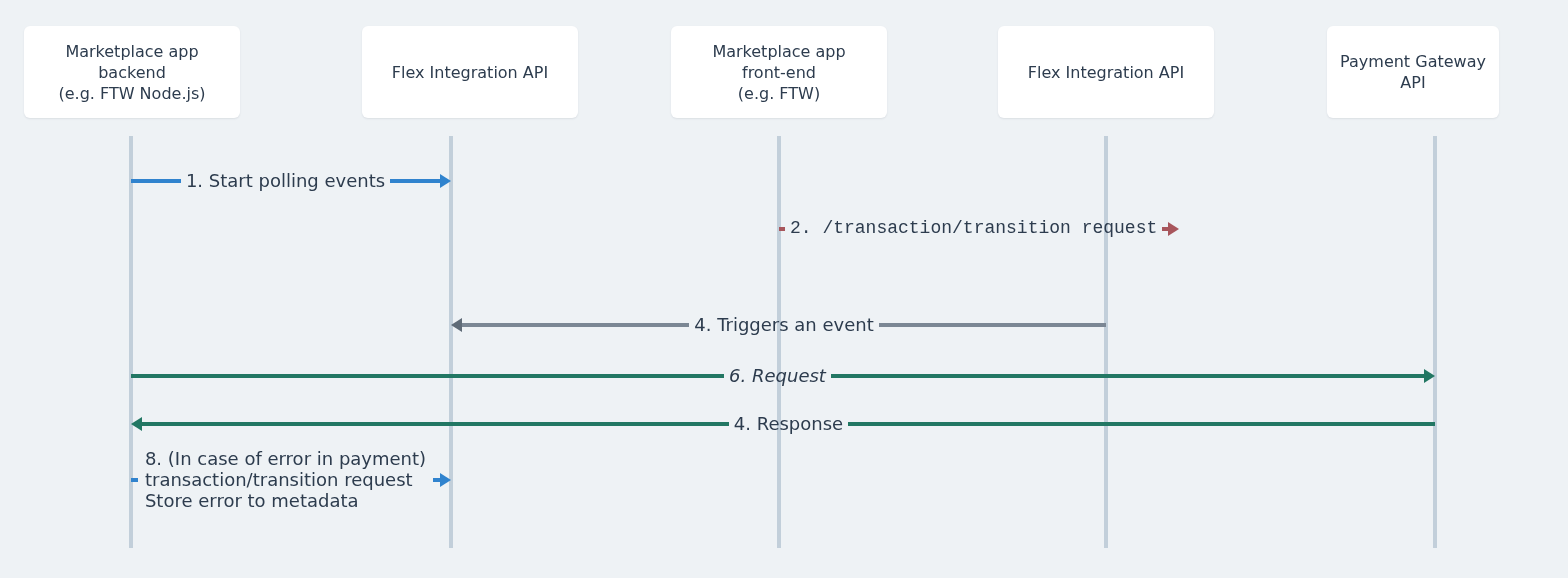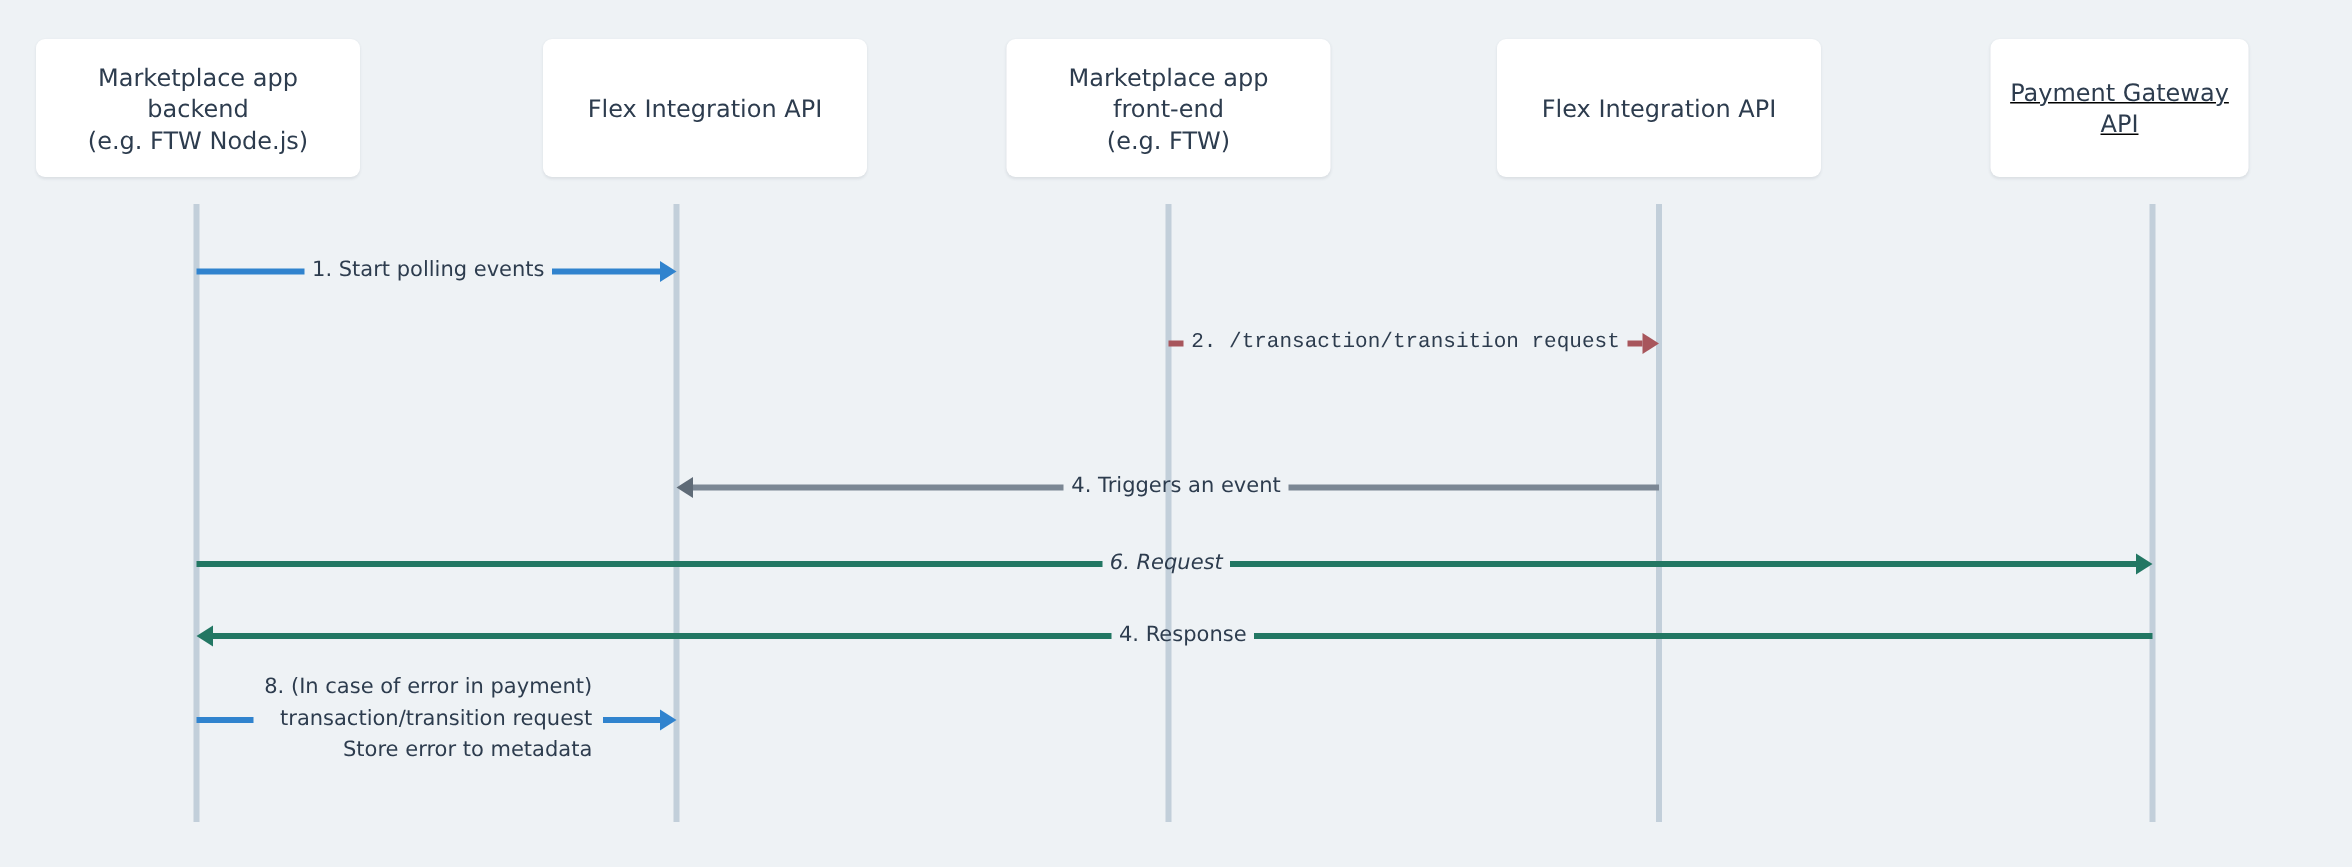--- a/index.html
+++ b/index.html
@@ -67,23 +67,23 @@
   .msg .seg .rule {
     position: absolute;
     left: 0;
     right: 0;
     top: -2px;
     height: 4px;
   }
   .msg .mlabel {
     flex: 0 0 auto;
     color: #2d3c4e;
-    font-size: 14px;
+    font-size: 18px;
     line-height: 21px;
-    text-align: right;
+    text-align: left;
     padding: 0 5px;
     white-space: pre-line;
     position: relative;
   }
   .msg.three-line .mlabel { margin: 0 2px; }
 
   
   .head {
     flex: 0 0 auto;
     width: 0;
@@ -134,21 +134,21 @@
   <div class="participant" style="left:671px; width:216px;">
     <div class="plabel">Marketplace app
 front-end
 (e.g. FTW)</div>
   </div>
 
   <div class="participant" style="left:998px; width:216px;">
     <div class="plabel">Flex Integration API</div>
   </div>
 
-  <div class="participant" style="left:1327px; width:172px;text-decoration:underline;">
+  <div class="participant" style="left:1327px; width:172px;">
     <div class="plabel">Payment Gateway API</div>
   </div>
 
   <div class="lifeline" style="left:131px;"></div>
   <div class="lifeline" style="left:451px;"></div>
   <div class="lifeline" style="left:779px;"></div>
   <div class="lifeline" style="left:1106px;"></div>
   <div class="lifeline" style="left:1435px;"></div>
 
   <div class="msg c-blue" style="left:131px; width:320px; top:170px; height:21px;">

